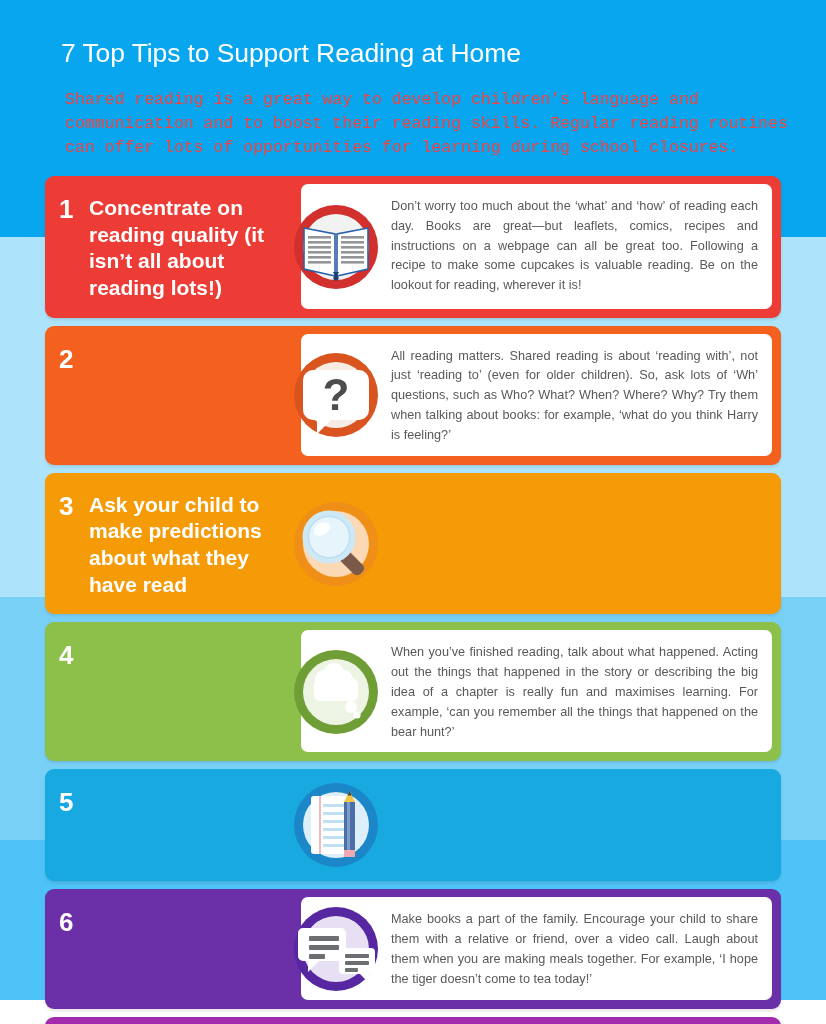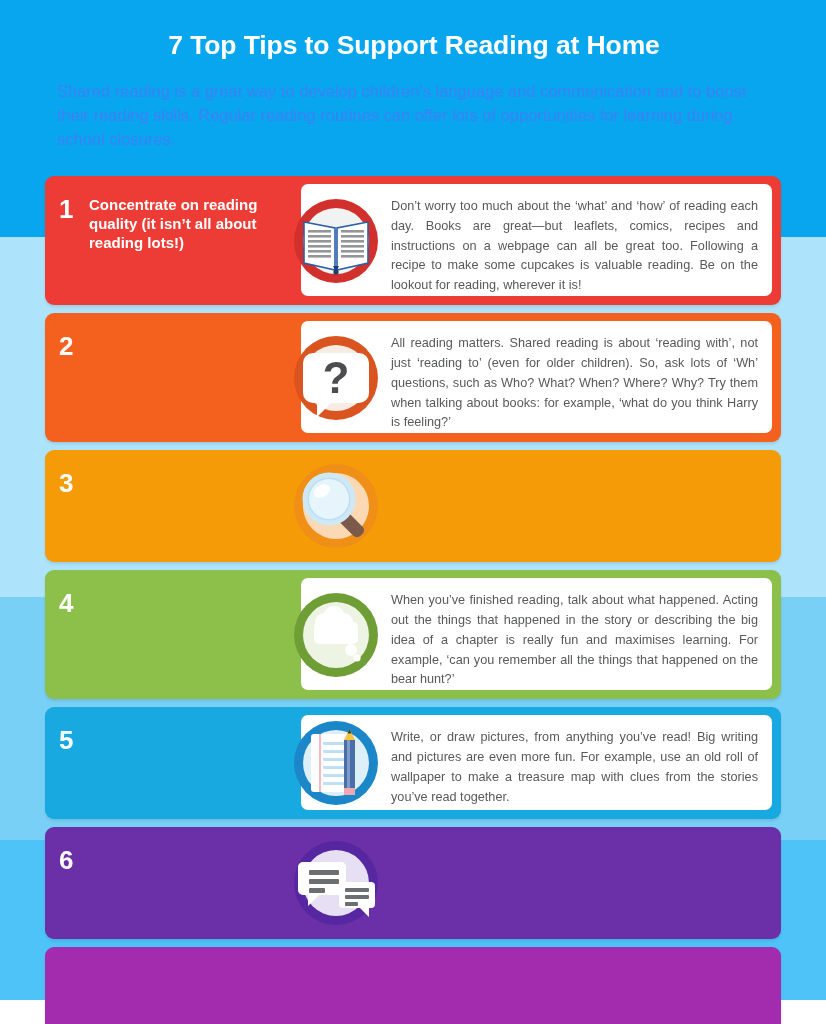--- a/index.html
+++ b/index.html
@@ -33,35 +33,35 @@
   .band-white  { top: 1000px; height: 24px; background: #ffffff; }
 
   
   .header {
     position: absolute;
     left: 49px;
     top: 26px;
     width: 730px;
   }
   .poster-title {
-    margin: 4px;
+    margin: 12px;
     font-size: 26.5px;
-    font-weight: bold;
+    font-weight: normal;
     color: #ffffff;
     letter-spacing: -0.1px;
     line-height: 1.15;
-    text-align: center;
   }
   .poster-subtitle {
-    margin: 20px 0 0 8px;
+    margin: 20px 0 0 16px;
     font-size: 16.5px;
     font-weight: normal;
-    color: #3b82f6;
+    color: #ef4444;
     line-height: 1.44;
     width: 726px;
+    font-family: Liberation Mono, monospace;
   }
 
   
   .cards {
     position: absolute;
     left: 0;
     top: 176px;
     width: 826px;
   }
   .tip-card {
@@ -88,21 +88,21 @@
     font-size: 26px;
     font-weight: bold;
     color: #ffffff;
     line-height: 1;
     width: 28px;
     flex: 0 0 28px;
     padding-top: 1px;
     text-align: left;
   }
   .tip-heading {
-    font-size: 15px;
+    font-size: 21px;
     font-weight: bold;
     color: #ffffff;
     line-height: 1.27;
     padding-left: 2px;
   }
 
   
   .tip-icon-wrap {
     position: absolute;
     left: 244px;
@@ -113,21 +113,21 @@
     z-index: 3;
     pointer-events: none;
   }
   .tip-icon-wrap svg { display: block; }
 
   .tip-body {
     flex: 1 1 auto;
     background: #ffffff;
     border-radius: 7px;
     margin: 8px 9px 9px 0;
-    padding: 13px 14px 0 90px;
+    padding: 13px 14px 10px 90px;
     box-sizing: border-box;
     font-size: 12.7px;
     line-height: 1.56;
     color: #58595b;
     text-align: justify;
     position: relative;
     z-index: 1;
   }
 
   
@@ -209,20 +209,21 @@
           <path d="M24 22 h46 a10 10 0 0 1 10 10 v30 a10 10 0 0 1 -10 10 h-28 l-14 14 v-14 h-4 a10 10 0 0 1 -10 -10 v-30 a10 10 0 0 1 10 -10 z" fill="#ffffff"></path>
           <text x="47" y="62" font-family="'Liberation Sans', sans-serif" font-size="44" font-weight="bold" fill="#4d4d4f" text-anchor="middle">?</text>
         </svg>
       </div>
       <div class="tip-body">All reading matters. Shared reading is about ‘reading with’, not just ‘reading to’ (even for older children). So, ask lots of ‘Wh’ questions, such as Who? What? When? Where? Why? Try them when talking about books: for example, ‘what do you think Harry is feeling?’</div>
     </div>
 
     <div class="tip-card c3 h3">
       <div class="tip-left">
         <div class="tip-number">3</div>
+        <div class="tip-heading">Ask your child to make predictions about what they have read</div>
       </div>
       <div class="tip-icon-wrap">
         <svg width="94" height="94" viewBox="0 0 94 94">
           <circle cx="47" cy="47" r="42" fill="#ef8f17"></circle>
           <circle cx="47" cy="47" r="33" fill="#fbd9b4"></circle>
           <rect x="52" y="52" width="13" height="30" rx="5" fill="#7b5a49" transform="rotate(-45 58 62)"></rect>
           <circle cx="40" cy="40" r="24" fill="#bcdff2" stroke="#cfe8f6" stroke-width="5"></circle>
           <circle cx="40" cy="40" r="20" fill="#e6f4fb"></circle>
           <ellipse cx="33" cy="32" rx="9" ry="6" fill="#ffffff" opacity="0.85" transform="rotate(-30 33 32)"></ellipse>
         </svg>
@@ -264,21 +265,20 @@
             <rect x="34" y="58" width="24" height="3"></rect>
               <rect x="34" y="66" width="24" height="3"></rect>
           </g>
           <rect x="55" y="24" width="11" height="48" fill="#4a6fa8"></rect>
           <rect x="58" y="24" width="3" height="48" fill="#7e9cc7"></rect>
           <path d="M55 24 L60.5 13 L66 24 Z" fill="#f4c542"></path>
           <path d="M58.6 17.5 L60.5 13 L62.4 17.5 Z" fill="#3c3c3c"></path>
           <rect x="55" y="72" width="11" height="7" fill="#f1a8b0"></rect>
         </svg>
       </div>
-      <div class="tip-body">Write, or draw pictures, from anything you’ve read! Big writing and pictures are even more fun. For example, use an old roll of wallpaper to make a treasure map with clues from the stories you’ve read together.</div>
     </div>
 
     <div class="tip-card c6 h6">
       <div class="tip-left">
         <div class="tip-number">6</div>
       </div>
       <div class="tip-icon-wrap">
         <svg width="94" height="94" viewBox="0 0 94 94">
           <circle cx="47" cy="47" r="42" fill="#5627a0"></circle>
           <circle cx="47" cy="47" r="33" fill="#e7dff4"></circle>
@@ -289,20 +289,21 @@
             <rect x="20" y="52" width="16" height="5" rx="1"></rect>
           </g>
           <path d="M82 46 h-28 a4 4 0 0 0 -4 4 v18 a4 4 0 0 0 4 4 h17 l9 9 v-9 h2 a4 4 0 0 0 4 -4 v-18 a4 4 0 0 0 -4 -4 z" fill="#ffffff"></path>
           <g fill="#6d6e71">
             <rect x="56" y="52" width="24" height="4" rx="1"></rect>
             <rect x="56" y="59" width="24" height="4" rx="1"></rect>
             <rect x="56" y="66" width="13" height="4" rx="1"></rect>
           </g>
         </svg>
       </div>
+      <div class="tip-body">Make books a part of the family. Encourage your child to share them with a relative or friend, over a video call. Laugh about them when you are making meals together. For example, ‘I hope the tiger doesn’t come to tea today!’</div>
     </div>
 
     <div class="tip-card c7 h7">
       <div class="tip-left">
         
         
       </div>
 
     </div>
 

